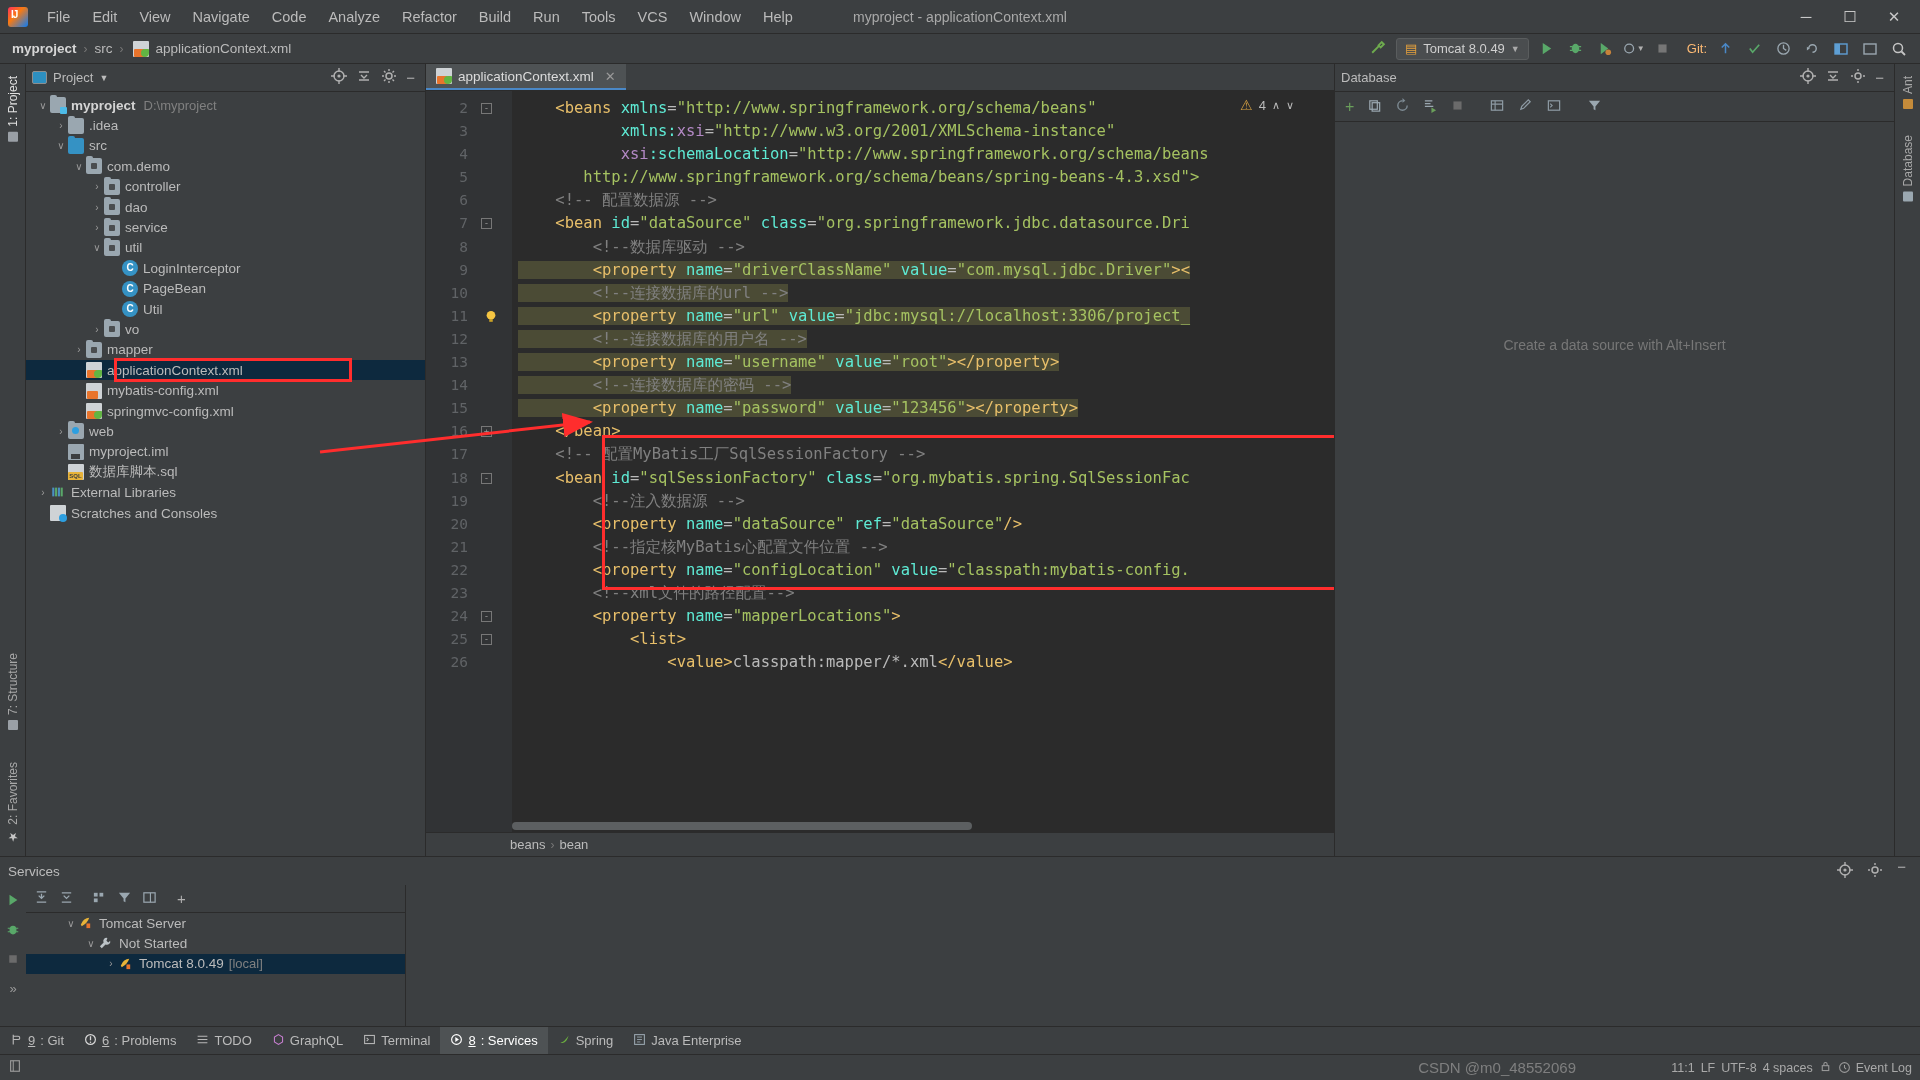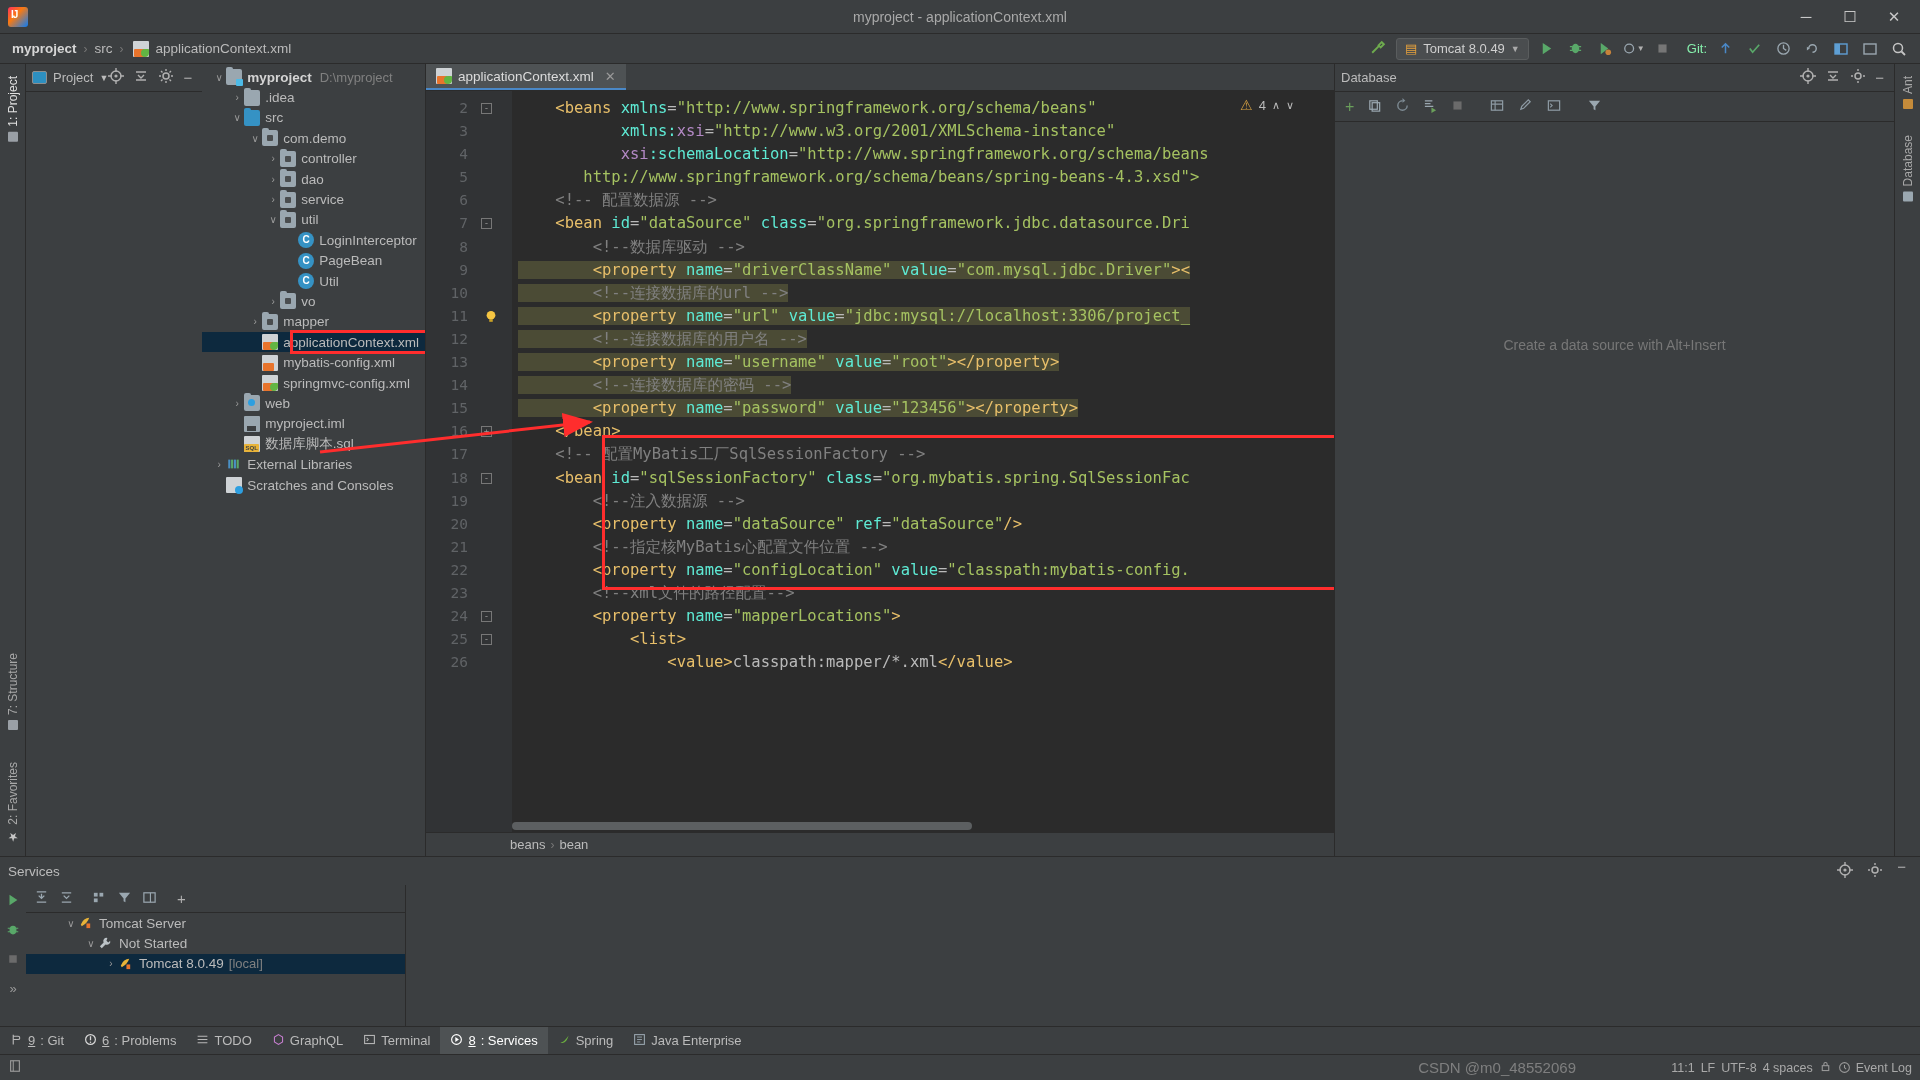--- a/index.html
+++ b/index.html
@@ -48,21 +48,21 @@
   .crumb { color: #bbbbbb; padding: 0 2px; }
   .crumb.bold { font-weight: bold; color: #d6d6d6; }
   .crumb-sep { color: #777; padding: 0 5px; font-size: 12px; }
   .nav-right { margin-left: auto; display: flex; align-items: center; gap: 7px; padding-right: 10px; }
   .run-config {
     display: flex; align-items: center; gap: 6px; background: #4a4d4f;
     border: 1px solid #5a5d5e; border-radius: 3px; height: 22px; padding: 0 8px;
     font-size: 13px; color: #cfcfcf;
   }
   .tb-ico { width: 22px; height: 22px; display: inline-flex; align-items: center; justify-content: center; color: #b0b0b0; }
-  .git-label { color: #86efac; font-size: 13px; margin-left: 6px; }
+  .git-label { color: #fdba74; font-size: 13px; margin-left: 6px; }
 
   
   .middle { flex: 1 1 auto; display: flex; min-height: 0; }
 
   
   .vstrip {
     width: 26px; flex: 0 0 26px; background: #3c3f41; border-right: 1px solid #2b2b2b;
     display: flex; flex-direction: column; align-items: center; justify-content: space-between;
     padding: 6px 0;
   }
@@ -74,21 +74,21 @@
   .vtab.active { color: #e0e0e0; }
   .vsq { width: 10px; height: 10px; background: #9aa0a6; border-radius: 1px; display:block; }
 
   
   .vstrip-right {
     width: 26px; flex: 0 0 26px; background: #3c3f41; border-left: 1px solid #2b2b2b;
     display: flex; flex-direction: column; align-items: center; padding: 6px 0; gap: 14px;
   }
 
   
-  .project-panel { width: 400px; flex: 0 0 400px; background: #3c3f41; display: flex; flex-direction: row; border-right: 1px solid #2b2b2b; }
+  .project-panel { width: 400px; flex: 0 0 400px; background: #3c3f41; display: flex; flex-direction: column; border-right: 1px solid #2b2b2b; }
   .panel-head {
     height: 28px; flex: 0 0 28px; display: flex; align-items: center; padding: 0 6px;
     border-bottom: 1px solid #2b2b2b; font-size: 13px; color: #bbbbbb;
   }
   .panel-head .title { display: flex; align-items: center; gap: 6px; }
   .panel-head .acts { margin-left: auto; display: flex; align-items: center; gap: 9px; padding-right: 4px; }
   .proj-icon {
     width: 15px; height: 13px; border: 1.6px solid #8e8e8e; background: #2d8fc0; border-radius: 2px;
   }
   .tree { flex: 1 1 auto; overflow: hidden; padding-top: 3px; font-size: 13.5px; position: relative; }
@@ -217,20 +217,35 @@
   }
   .arrow-annot { position: absolute; left: 0; top: 0; width: 1920px; height: 1080px; pointer-events: none; z-index: 30; }
 </style>
 </head>
 <body>
 
 <div class="app">
 
   <div class="titlebar">
     <div class="ij-logo"></div>
+    <div class="menubar">
+      <div class="menu-item">File</div>
+      <div class="menu-item">Edit</div>
+      <div class="menu-item">View</div>
+      <div class="menu-item">Navigate</div>
+      <div class="menu-item">Code</div>
+      <div class="menu-item">Analyze</div>
+      <div class="menu-item">Refactor</div>
+      <div class="menu-item">Build</div>
+      <div class="menu-item">Run</div>
+      <div class="menu-item">Tools</div>
+      <div class="menu-item">VCS</div>
+      <div class="menu-item">Window</div>
+      <div class="menu-item">Help</div>
+    </div>
     <div class="win-title">myproject - applicationContext.xml</div>
     <div class="win-btns">
       <div class="win-btn">─</div>
       <div class="win-btn">☐</div>
       <div class="win-btn close">✕</div>
     </div>
   </div>
 
   <div class="navbar">
     <span class="crumb bold">myproject</span>

